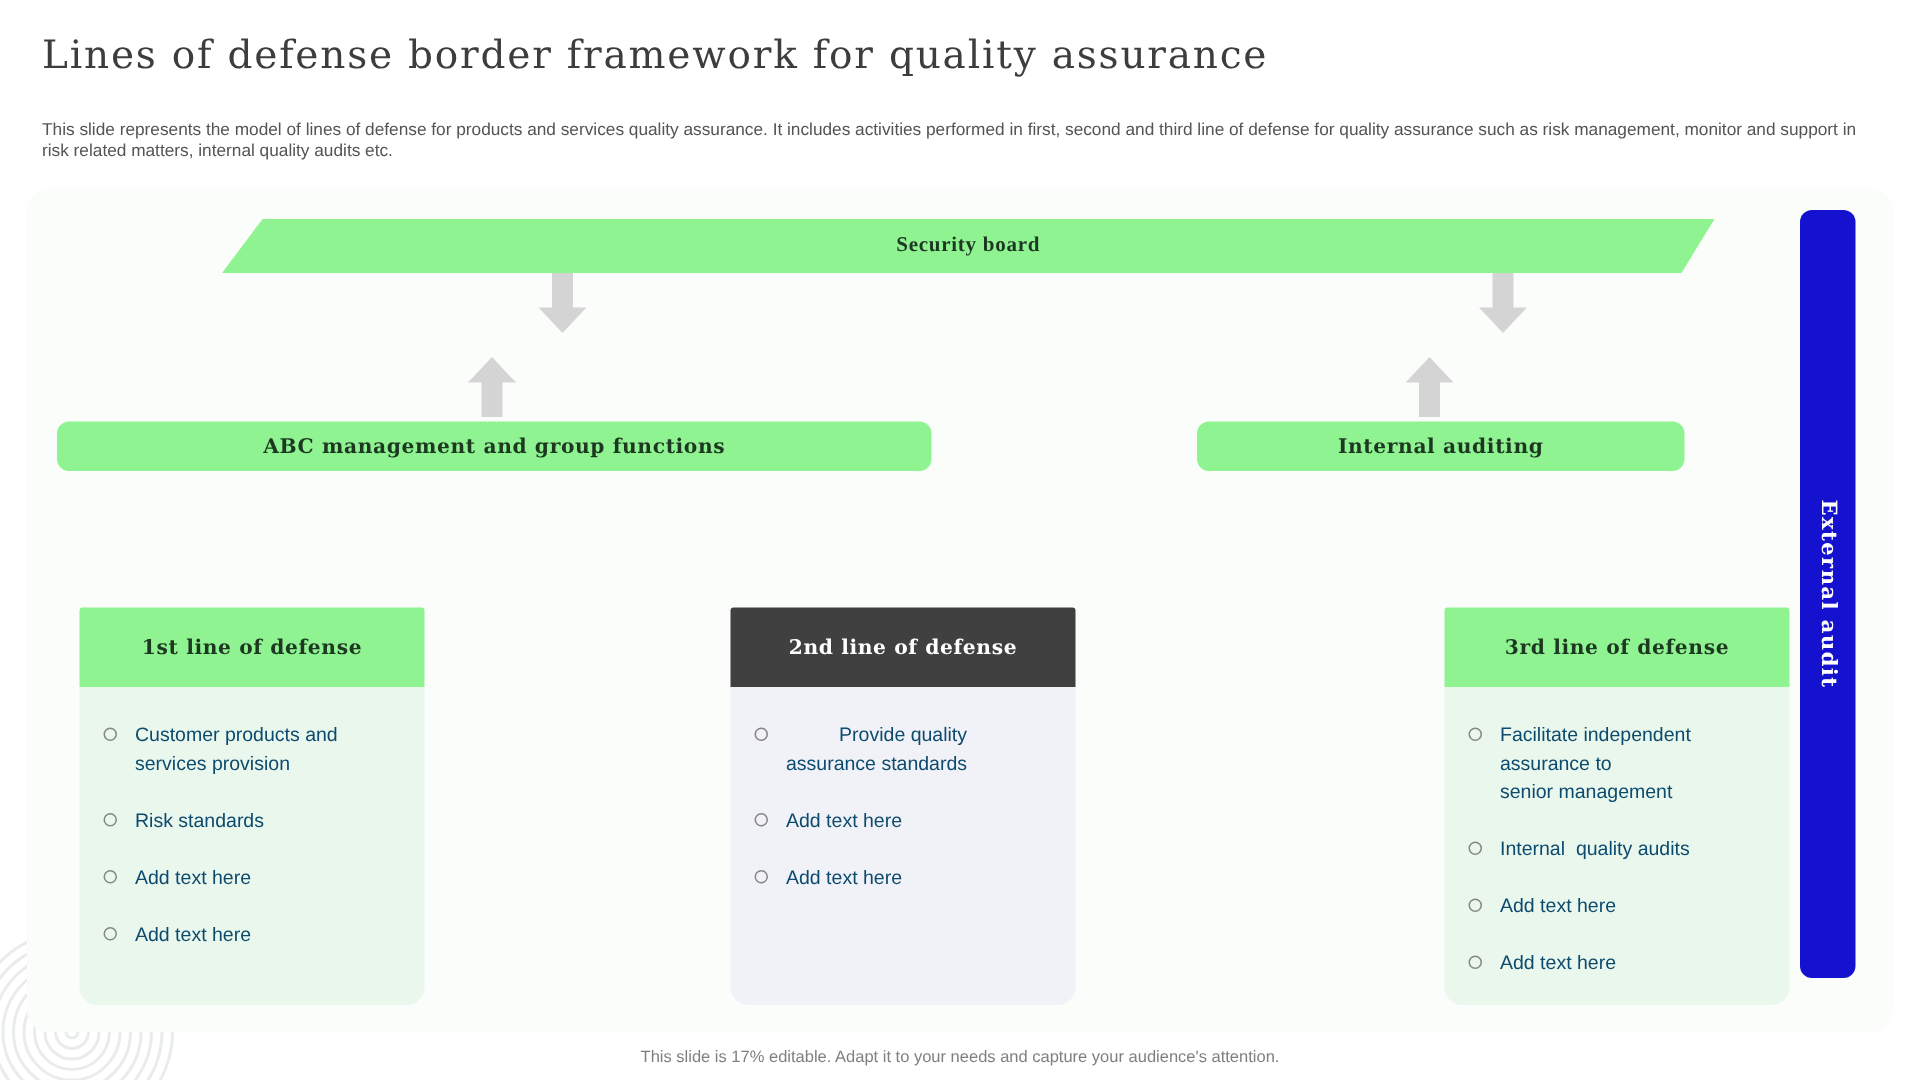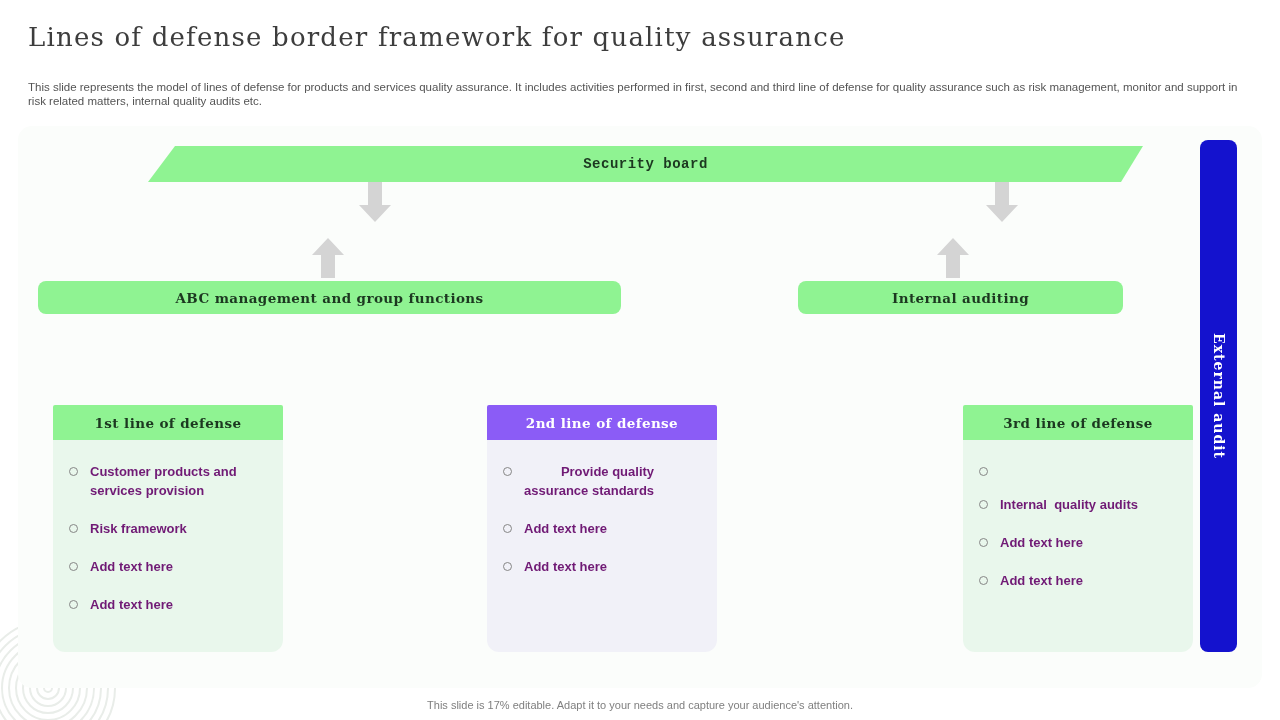--- a/index.html
+++ b/index.html
@@ -15,21 +15,21 @@
         color:#545454;}
 
   
   .canvas{left:18px;top:126px;width:1244px;height:562px;border-radius:14px;
           background:#fbfdfb;}
 
   
   .banner{left:148px;top:146px;width:995px;height:36px;background:#8ff392;
           clip-path:polygon(27px 0,100% 0,calc(100% - 22px) 100%,0 100%);
           display:flex;align-items:center;justify-content:center;
-          font-family:Liberation Mono, monospace;font-weight:bold;font-size:14px;
+          font-family:Liberation Serif, serif;font-weight:bold;font-size:14px;
           color:#1c3820;letter-spacing:.5px;}
 
   
   .arrow{width:32px;height:40px;background:#d4d4d4;}
   .arrow.down{clip-path:polygon(9px 0,23px 0,23px 23px,32px 23px,16px 40px,0 23px,9px 23px);}
   .arrow.up{clip-path:polygon(16px 0,32px 17px,23px 17px,23px 40px,9px 40px,9px 17px,0 17px);}
   .d1{left:359px;top:182px;}
   .d2{left:986px;top:182px;}
   .u1{left:312px;top:238px;height:42px;}
   .u2{left:937px;top:238px;height:42px;}
@@ -37,34 +37,34 @@
   
   .func{height:33px;background:#8ff392;border-radius:8px;
         display:flex;align-items:center;justify-content:center;
         font-family:"DejaVu Serif",serif;font-weight:bold;font-size:13.5px;
         color:#1c3820;letter-spacing:.4px;}
   .func.left{left:38px;top:281px;width:583px;text-align:right;}
   .func.right{left:798px;top:281px;width:325px;}
 
   
   .col{width:230px;top:405px;}
-  .col .hdr{height:35px;background:#8ff392;border-radius:2px 2px 0 0;
+  .col .hdr{height:53px;background:#8ff392;border-radius:2px 2px 0 0;
         display:flex;align-items:center;justify-content:center;
         font-family:"DejaVu Serif",serif;font-weight:bold;font-size:13.5px;
         color:#1c3820;letter-spacing:.4px;}
   .col .body{height:212px;background:#e9f7ec;border-radius:0 0 12px 12px;
         padding:22px 12px 0 14px;box-sizing:border-box;}
-  .col.blue .hdr{background:#8b5cf6;color:#ffffff;}
+  .col.blue .hdr{background:#404040;color:#ffffff;}
   .col.blue .body{background:#f1f1f8;text-align:right;}
   .c1{left:53px;} .c2{left:487px;} .c3{left:920px;padding-left:43px;}
 
   .bullet{display:flex;margin-bottom:19px;}
   .dot{flex:0 0 auto;width:7px;height:7px;border:1.5px solid #868686;
        border-radius:50%;margin:5px 12px 0 2px;}
-  .btext{font-size:13px;line-height:19px;color:#701a75;white-space:pre-wrap;font-weight:bold;}
+  .btext{font-size:13px;line-height:19px;color:#0c4a6e;white-space:pre-wrap;}
 
   
   .ext{left:1200px;top:140px;width:37px;height:512px;background:#1412ce;
        border-radius:8px;display:flex;align-items:center;justify-content:center;}
   .ext span{writing-mode:vertical-rl;font-family:"DejaVu Serif",serif;
        font-weight:bold;font-size:14px;color:#ffffff;letter-spacing:1px;}
 
   
   .footer{left:0;top:699px;width:1280px;text-align:center;font-size:11px;
           color:#7f7f7f;}
@@ -115,21 +115,21 @@
   <div class="abs col c1">
     <div class="hdr">1st line of defense</div>
     <div class="body">
       <div class="bullet">
         <span class="dot"></span>
         <span class="btext">Customer products and
 services provision</span>
         </div>
       <div class="bullet">
         <span class="dot"></span>
-        <span class="btext">Risk framework</span>
+        <span class="btext">Risk standards</span>
         </div>
       <div class="bullet">
         <span class="dot"></span>
         <span class="btext">Add text here</span>
         </div>
       <div class="bullet">
         <span class="dot"></span>
         <span class="btext">Add text here</span>
         </div>
     </div>
@@ -152,20 +152,23 @@
         <span class="btext">Add text here</span>
         </div>
     </div>
   </div>
 
   <div class="abs col c3">
     <div class="hdr">3rd line of defense</div>
     <div class="body">
       <div class="bullet">
         <span class="dot"></span>
+        <span class="btext">Facilitate independent
+assurance to
+senior management</span>
         </div>
       <div class="bullet">
         <span class="dot"></span>
         <span class="btext">Internal  quality audits</span>
         </div>
       <div class="bullet">
         <span class="dot"></span>
         <span class="btext">Add text here</span>
         </div>
       <div class="bullet">

